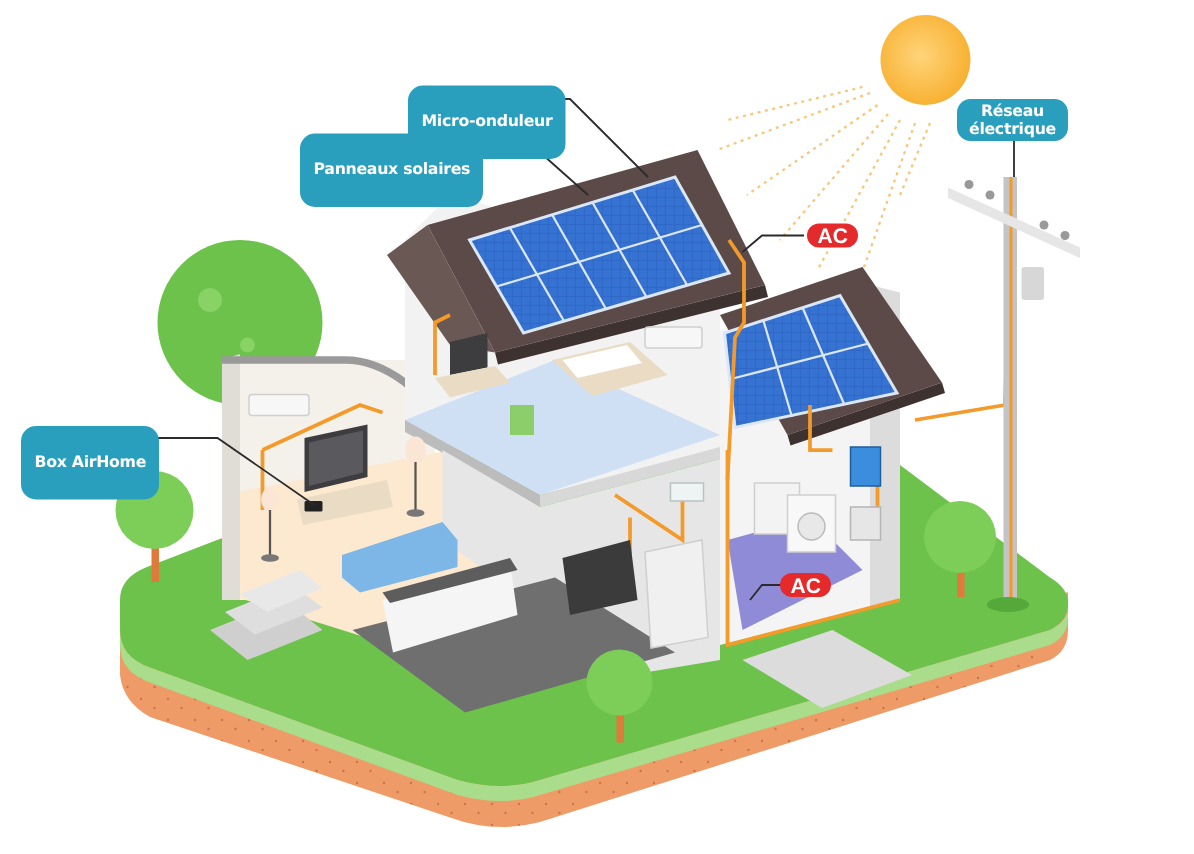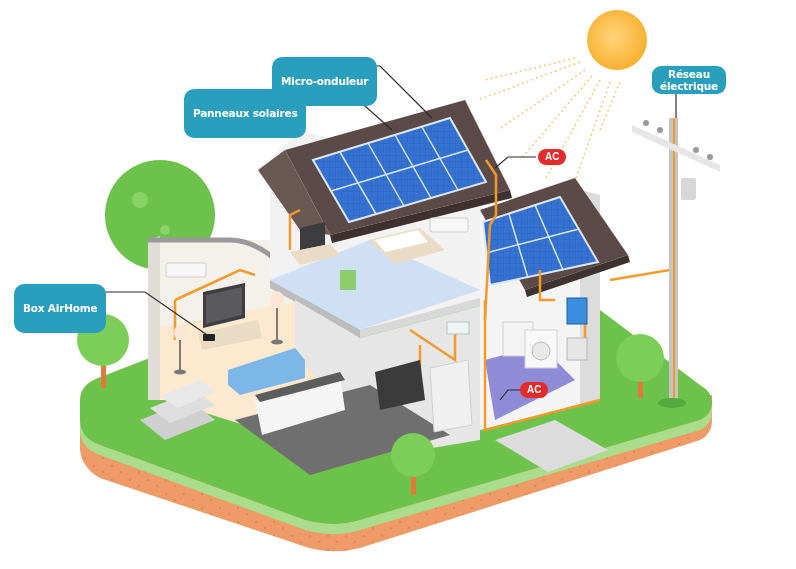--- a/index.html
+++ b/index.html
@@ -19,21 +19,21 @@
     text-align: center;
     letter-spacing: -0.2px;
   }
   .label.two-line { border-radius: 9px; padding: 2px 8px; line-height: 12px; }
   .ac {
     position: absolute;
     background: #e42a2a;
     color: #ffffff;
     font-family: "Liberation Sans", sans-serif;
     font-weight: bold;
-    font-size: 10px;
+    font-size: 14px;
     line-height: 12px;
     padding: 2px 7px;
     border-radius: 9px;
   }
 </style>
 </head>
 <body>
 
 <svg id="scene" viewBox="0 0 796 569" xmlns="http://www.w3.org/2000/svg">
   <defs>
@@ -230,20 +230,20 @@
     <polyline points="372,66 380,66 432,118"></polyline>
     <polyline points="302,98 356,98 392,130"></polyline>
     <line x1="676" y1="93" x2="676" y2="118"></line>
     <polyline points="98,292 145,292 210,337"></polyline>
     <polyline points="536,157 508,157 495,168"></polyline>
     <polyline points="522,390 508,390 500,400"></polyline>
   </g>
 </svg>
 
 <div class="label" style="left:272px; top:57px;">Micro-onduleur</div>
-<div class="label" style="left:184px; top:89px;">Panneaux solaires</div>
-<div class="label two-line" style="left:652px; top:66px;">
+<div class="label" style="left:200px; top:89px;">Panneaux solaires</div>
+<div class="label two-line" style="left:638px; top:66px;">
   <div>Réseau</div>
   <div>électrique</div>
 </div>
 <div class="label" style="left:14px; top:284px;">Box AirHome</div>
 <div class="ac" style="left:538px; top:149px;">AC</div>
 <div class="ac" style="left:520px; top:382px;">AC</div>
 
 </body></html>

